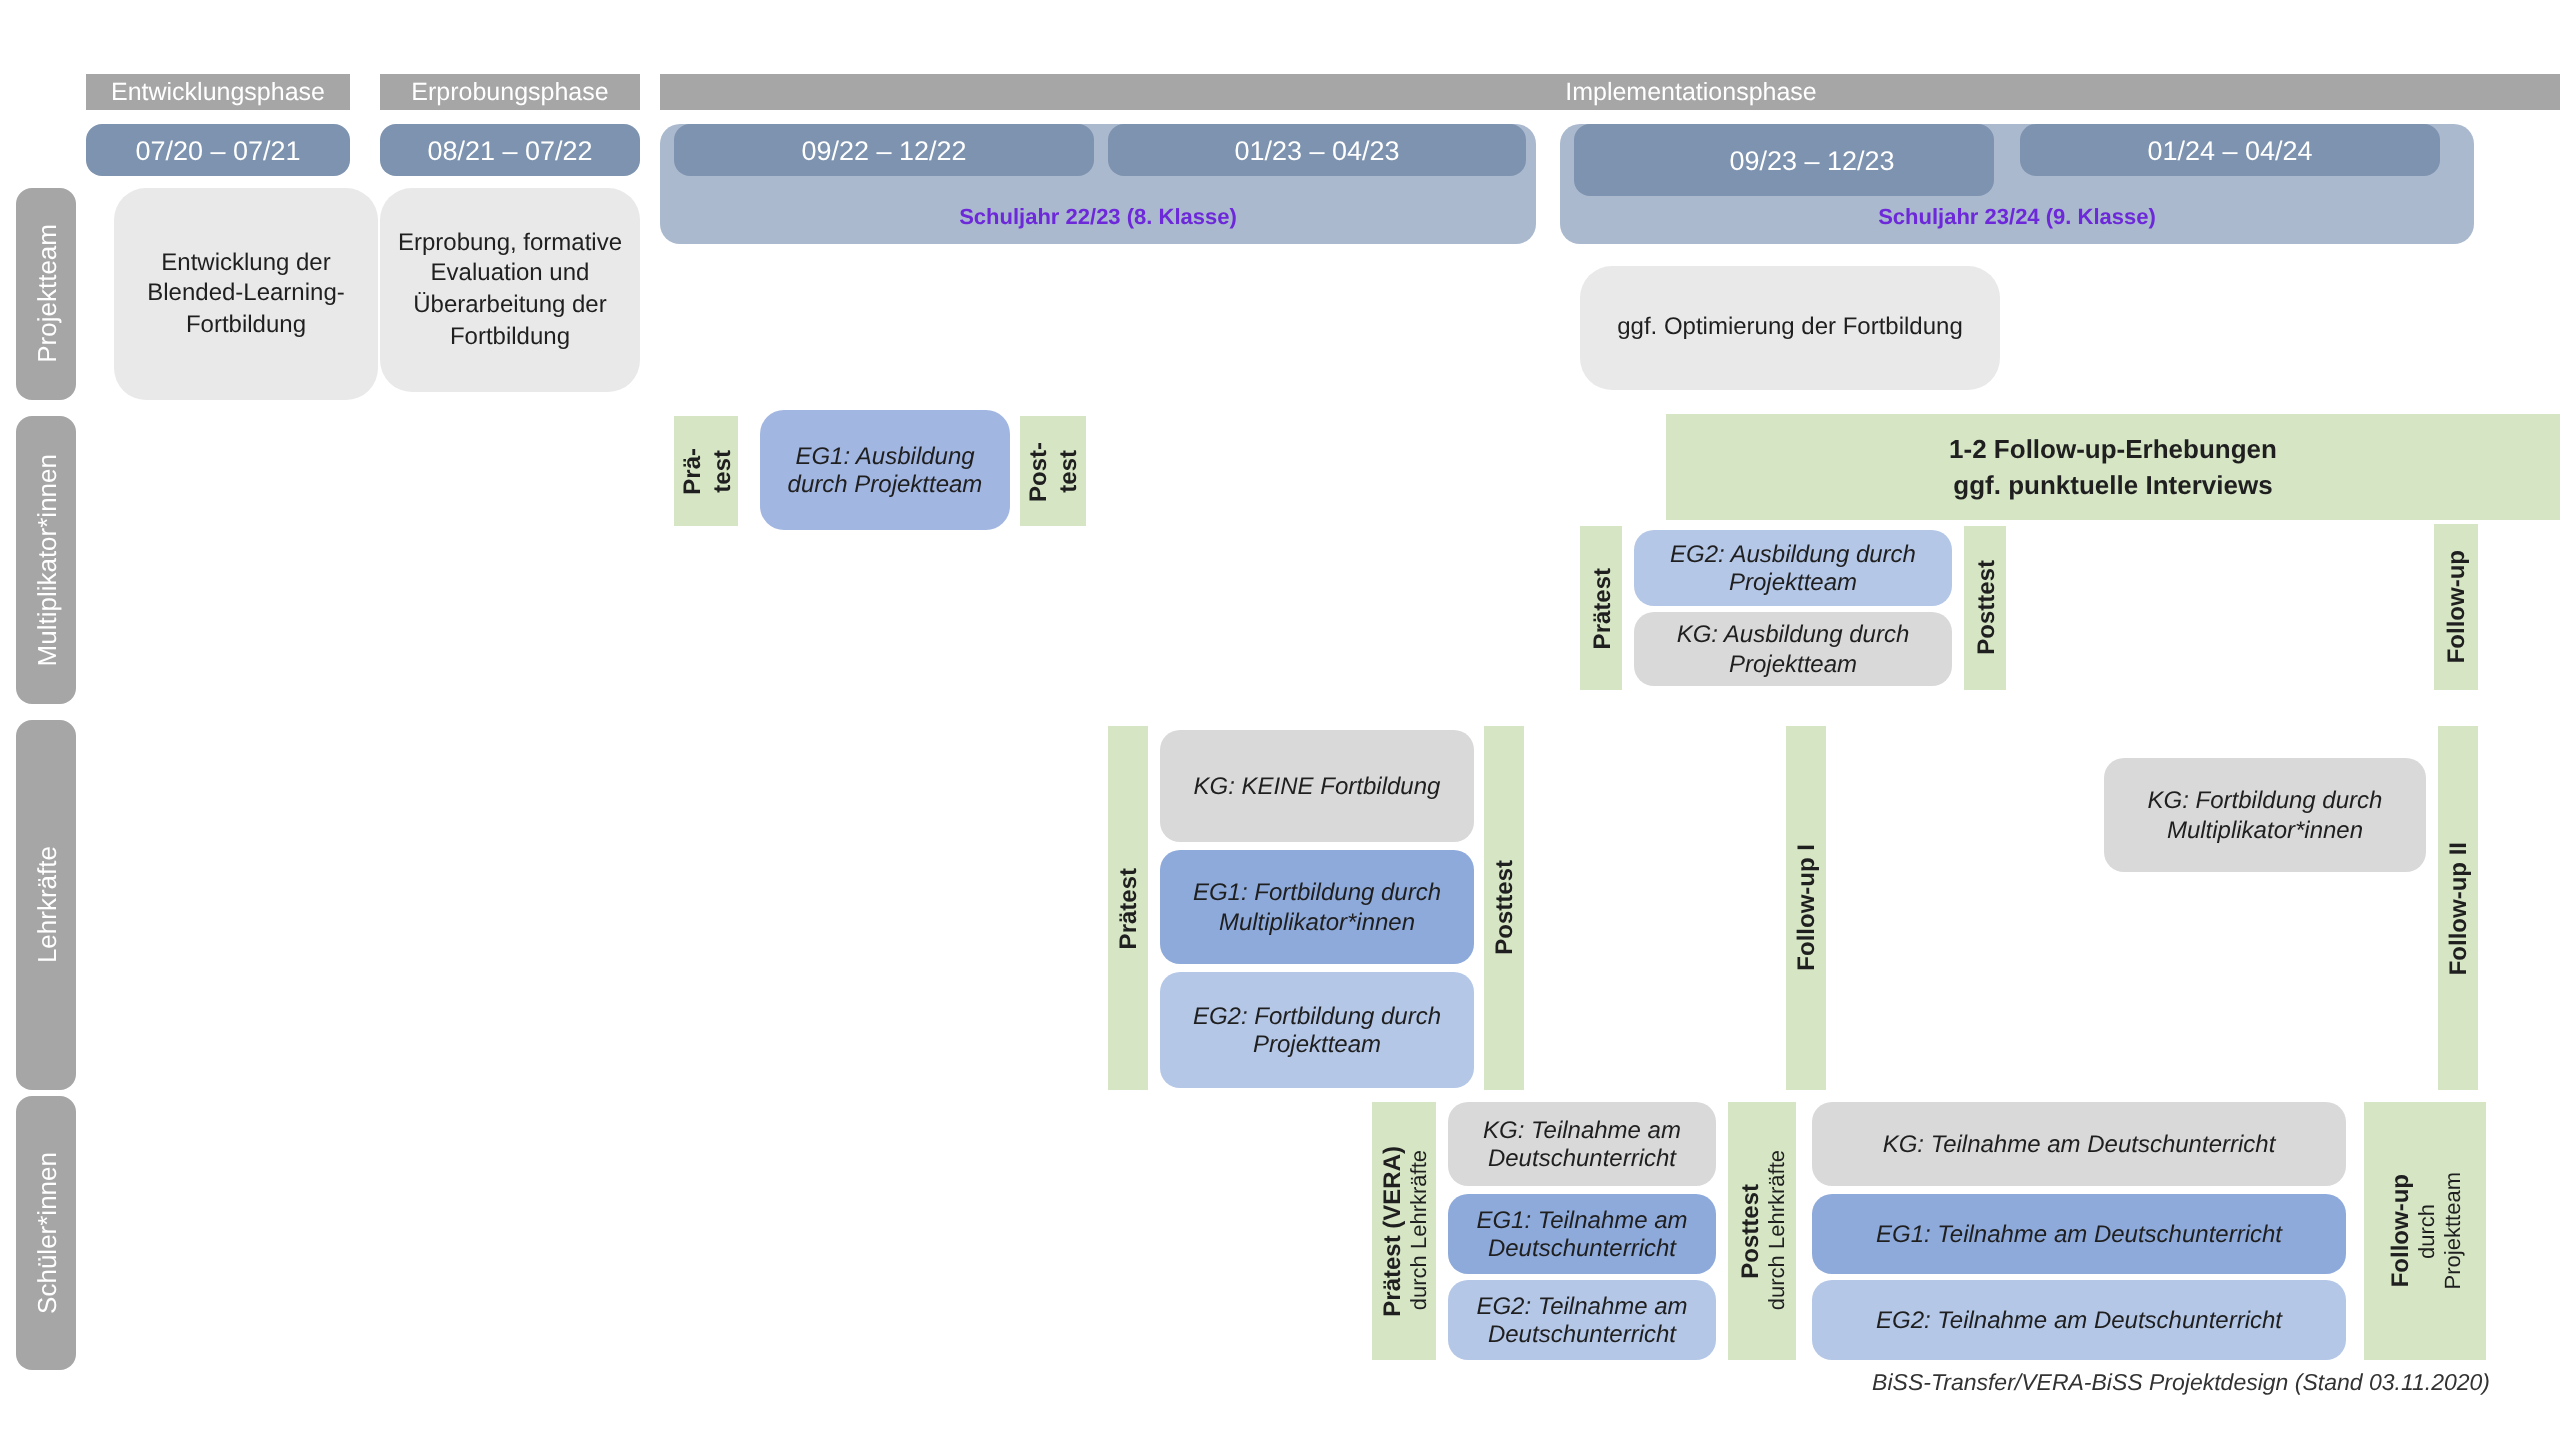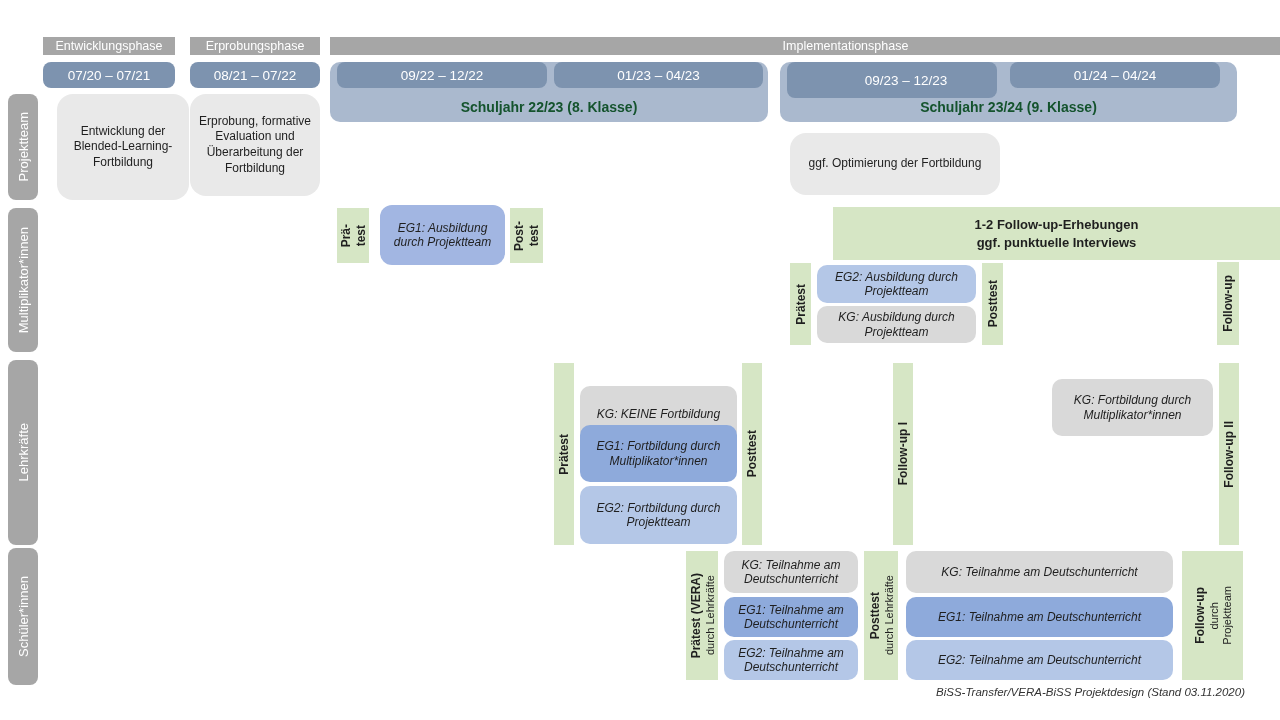--- a/index.html
+++ b/index.html
@@ -5,21 +5,21 @@
   html,body{margin:0;padding:0;background:#ffffff;}
   #canvas{
     position:relative;width:1280px;height:720px;overflow:hidden;background:#fff;
     font-family:"Liberation Sans", sans-serif;color:var(--text_dark,#1f1f1f);
   }
   .abs{position:absolute;box-sizing:border-box;}
   .center{display:flex;align-items:center;justify-content:center;text-align:center;}
   .hdr{background:var(--gray_header,#a6a6a6);color:#fff;font-size:12.5px;}
   .pill{background:var(--slate_pill,#7d93af);color:#fff;font-size:13.5px;border-radius:8px;}
   .band{background:var(--band_blue,#aab9ce);border-radius:10px;}
-  .band-label{position:absolute;left:0;right:0;bottom:7px;text-align:center;color:#14532d;font-weight:bold;font-size:14px;}
+  .band-label{position:absolute;left:0;right:0;bottom:7px;text-align:center;color:#6d28d9;font-weight:bold;font-size:11px;}
   .rowlabel{background:var(--gray_header,#a6a6a6);color:#fff;border-radius:8px;font-size:13px;}
   .box{border-radius:10px;font-size:12px;line-height:1.18;padding:3px 6px;font-style:italic;}
   .bigbox{border-radius:16px;background:var(--box_gray_light,#e9e9e9);font-size:12px;line-height:1.3;padding:4px 8px;}
   .kg{background:var(--kg_gray,#d9d9d9);}
   .eg1{background:var(--eg1_blue,#8eaadb);}
   .eg1l{background:var(--eg1_light_blue,#a2b6e2);}
   .eg2{background:var(--eg2_blue,#b4c7e7);}
   .green{background:var(--green,#d6e6c5);}
   .greenbar{font-weight:bold;font-size:12px;gap:1px;}
   .vt{writing-mode:vertical-rl;transform:rotate(180deg);white-space:nowrap;}
@@ -90,21 +90,21 @@
   <div class="abs green greenbar center" style="left:982px;top:263px;width:21px;height:82px;">
     <span class="vt">Posttest</span>
   </div>
   <div class="abs green greenbar center" style="left:1217px;top:262px;width:22px;height:83px;">
     <span class="vt">Follow-up</span>
   </div>
 
   <div class="abs green greenbar center" style="left:554px;top:363px;width:20px;height:182px;">
     <span class="vt">Prätest</span>
   </div>
-  <div class="abs box kg center" style="left:580px;top:386px;width:157px;height:56px;">KG: KEINE Fortbildung</div>
+  <div class="abs box kg center" style="left:580px;top:365px;width:157px;height:56px;">KG: KEINE Fortbildung</div>
   <div class="abs box eg1 center" style="left:580px;top:425px;width:157px;height:57px;">EG1: Fortbildung durch Multiplikator*innen</div>
   <div class="abs box eg2 center" style="left:580px;top:486px;width:157px;height:58px;">EG2: Fortbildung durch Projektteam</div>
   <div class="abs green greenbar center" style="left:742px;top:363px;width:20px;height:182px;">
     <span class="vt">Posttest</span>
   </div>
   <div class="abs green greenbar center" style="left:893px;top:363px;width:20px;height:182px;">
     <span class="vt">Follow-up I</span>
   </div>
   <div class="abs box kg center" style="left:1052px;top:363px;width:161px;height:57px;margin-top:16px;">KG: Fortbildung durch Multiplikator*innen</div>
   <div class="abs green greenbar center" style="left:1219px;top:363px;width:20px;height:182px;">

